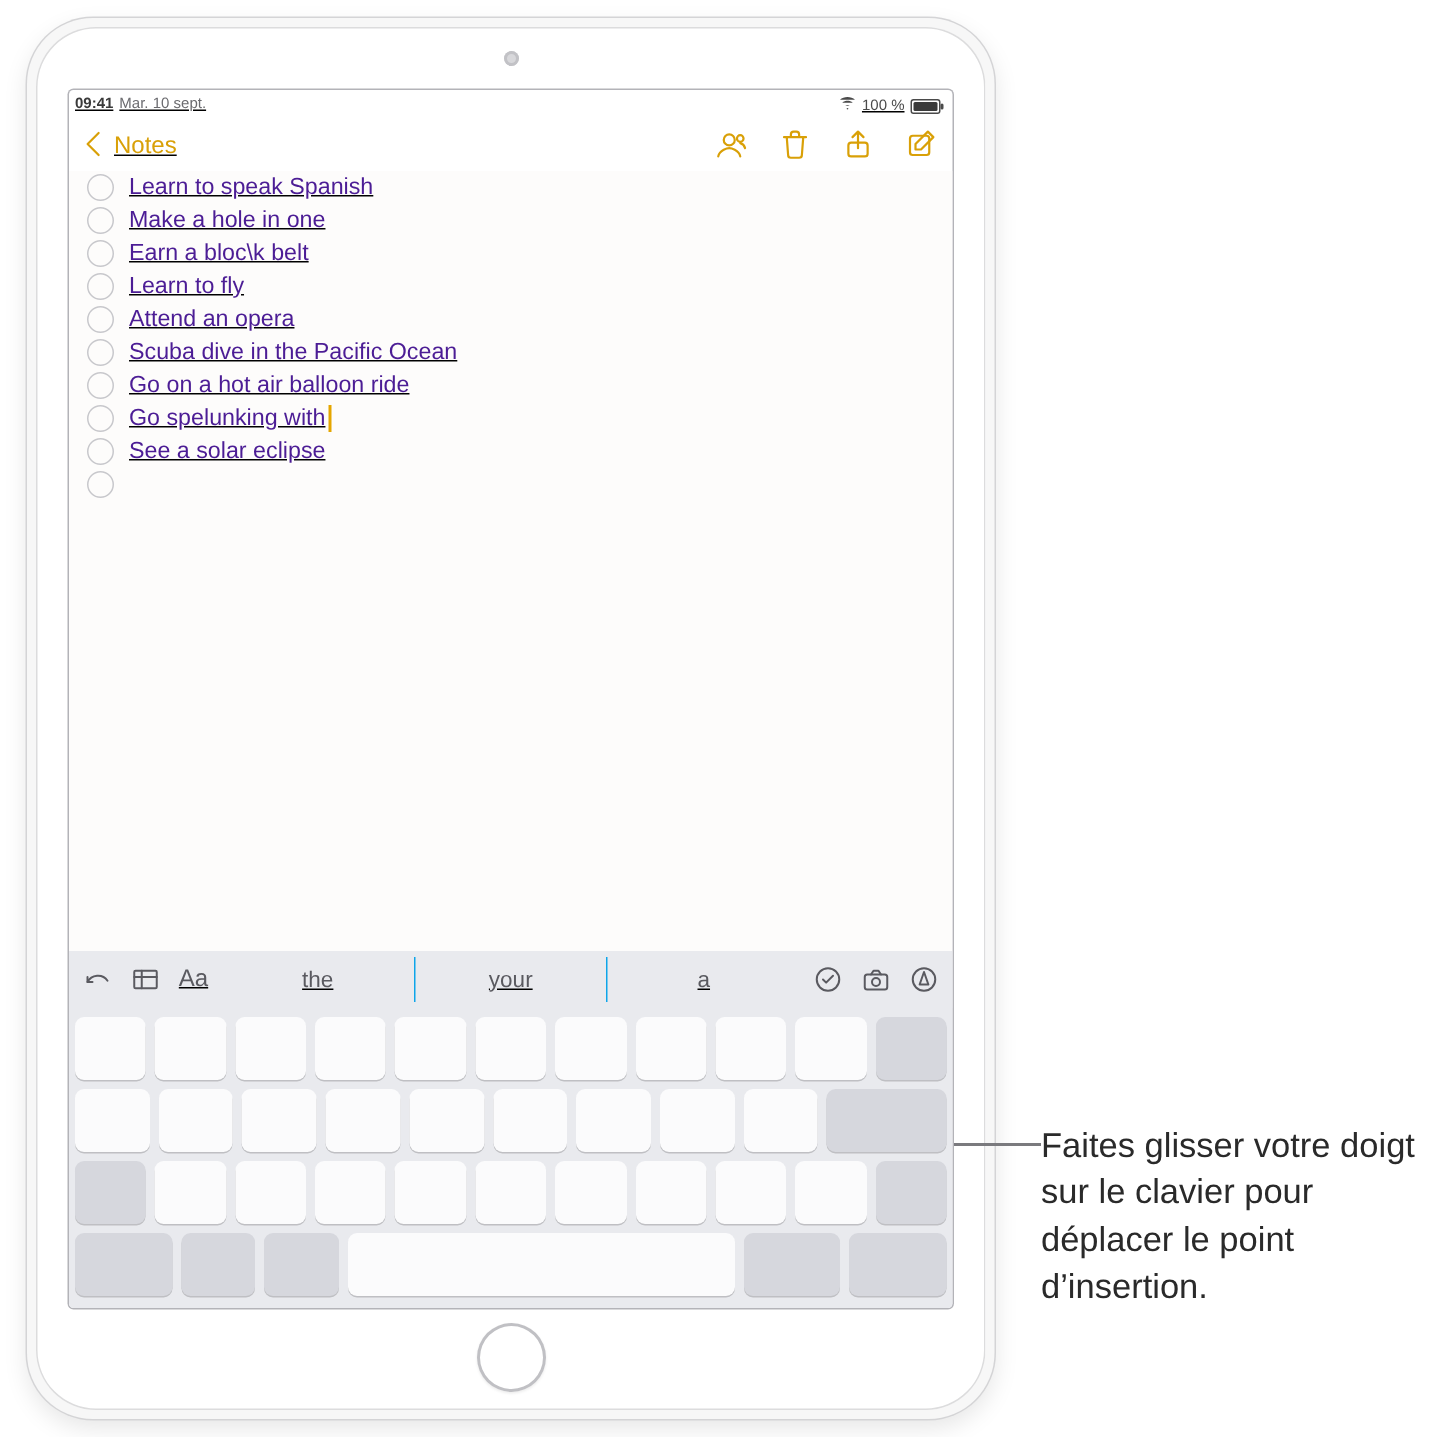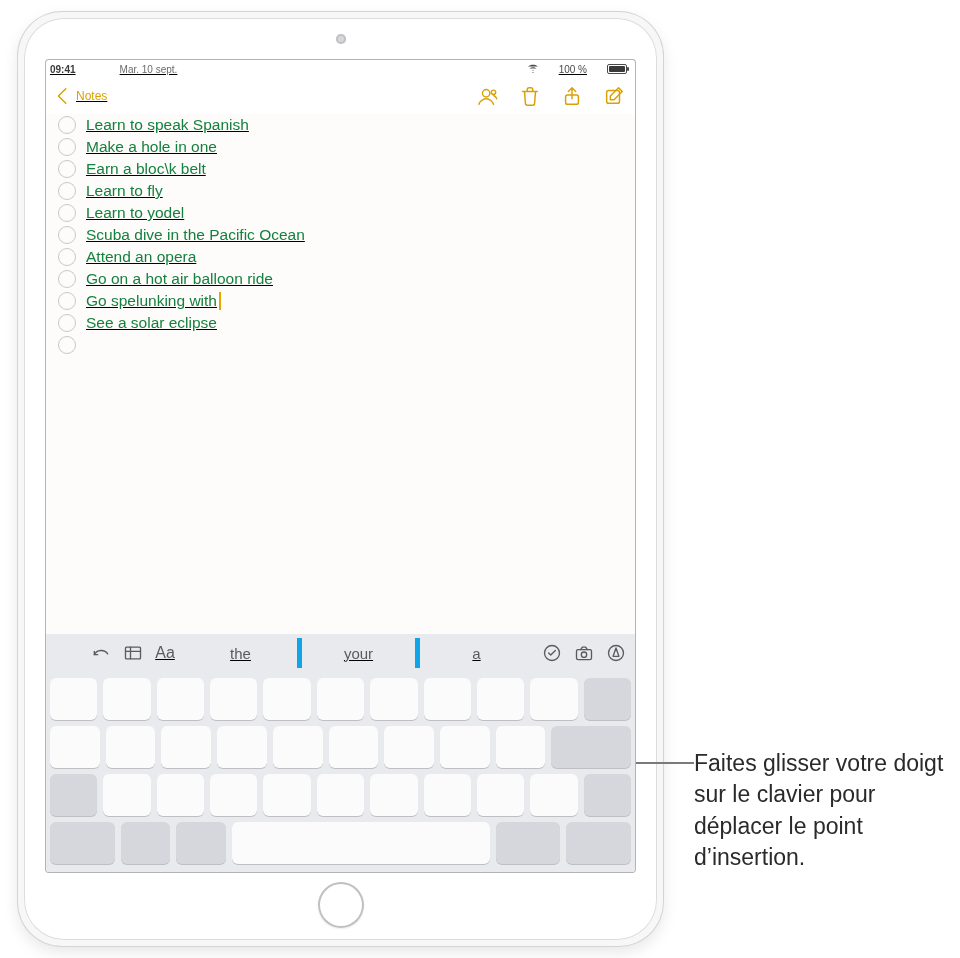--- a/index.html
+++ b/index.html
@@ -69,22 +69,22 @@
     height: 18px;
     display: flex;
     align-items: center;
     justify-content: space-between;
     padding: 0 8px 0 4px;
     font-size: 10px;
     color: #4a4a4a;
   }
   .statusbar .sb-left { display: flex; align-items: center; gap: 4px; }
   .statusbar .sb-time { font-weight: 600; color: #3a3a3a; }
-  .statusbar .sb-date { color: #6b6b6f; margin-left: 40px; }
-  .statusbar .sb-right { display: flex; align-items: center; gap: 20px; }
+  .statusbar .sb-date { color: #6b6b6f; }
+  .statusbar .sb-right { display: flex; align-items: flex-end; gap: 4px; }
   .wifi-icon { width: 12px; height: 10px; }
   .wifi-icon path { fill: #4a4a4a; }
   .battery {
     display: flex; align-items: center; gap: 2px;
   }
   .battery-body {
     width: 20px; height: 10px; border: 1px solid #4a4a4a; border-radius: 2px;
     position: relative;
   }
   .battery-body::after {
@@ -94,22 +94,22 @@
   .battery-fill { position: absolute; inset: 1px; background: #3a3a3a; border-radius: 1px; }
   
   .navbar {
     height: 36px;
     display: flex;
     align-items: center;
     justify-content: space-between;
     padding: 0 10px 0 6px;
   }
   .navbar .back {
-    display: flex; align-items: center; gap: 2px;
-    color: #d9a007; font-size: 12px;
+    display: flex; align-items: flex-end; gap: 2px;
+    color: #d9a007; font-size: 16px;
   }
   .navbar .actions {
     display: flex; align-items: center; gap: 20px;
     color: #d9a007;
   }
   .icon { width: 22px; height: 22px; display: block; }
   .icon svg { width: 100%; height: 100%; }
   .icon path, .icon rect, .icon circle, .icon line, .icon polyline { stroke: #d9a007; fill: none; stroke-width: 1.6; stroke-linecap: round; stroke-linejoin: round; }
   
   .note-body {
@@ -117,21 +117,21 @@
     padding: 0 12px 8px 12px;
     background: #fdfcfb;
     overflow: hidden;
     position: relative;
   }
   .checklist { list-style: none; }
   .checklist li {
     display: flex; align-items: center;
     padding: 2px 0;
     font-size: 15.5px;
-    color: #15803d;
+    color: #4c1d95;
   }
   .checklist li .cb {
     width: 18px; height: 18px;
     border: 1.5px solid #c8c8cc;
     border-radius: 50%;
     margin-right: 10px;
     flex: 0 0 18px;
   }
   .cursor-caret {
     display: inline-block;
@@ -144,41 +144,40 @@
   .kbwrap {
     background: #e9eaee;
   }
   .suggestbar {
     height: 38px;
     display: flex;
     align-items: center;
     padding: 0 6px;
     gap: 6px;
     background: #e9eaee;
-    margin-left: 36px;
   }
   .sb-btn {
     width: 26px; height: 26px;
     display: flex; align-items: center; justify-content: center;
     color: #555;
   }
   .sb-btn svg { width: 20px; height: 20px; }
   .sb-btn path, .sb-btn rect, .sb-btn circle, .sb-btn line { stroke: #5a5a60; fill: none; stroke-width: 1.6; stroke-linecap: round; stroke-linejoin: round; }
   .sb-aa { font-size: 16px; color: #5a5a60; }
   .suggestions {
     flex: 1;
     display: flex;
     align-items: stretch;
     height: 30px;
   }
   .sugg {
     flex: 1;
     display: flex; align-items: center; justify-content: center;
     font-size: 15px; color: #5a5a60;
-    border-left: 5px solid #0ea5e9;
+    border-left: 1px solid #0ea5e9;
   }
   .sugg:first-child { border-left: none; }
   .keyboard {
     padding: 6px 4px 8px 4px;
     display: flex; flex-direction: column; gap: 6px;
   }
   .krow { display: flex; gap: 6px; }
   .key {
     flex: 1;
     height: 42px;
@@ -288,29 +287,25 @@
           <li>
               <span class="cb"></span>
               <span>Earn a bloc\k belt</span>
             </li>
           <li>
               <span class="cb"></span>
               <span>Learn to fly</span>
             </li>
           <li>
               <span class="cb"></span>
-              <span>Learn to yodel</span>
+              <span>Attend an opera</span>
             </li>
           <li>
               <span class="cb"></span>
               <span>Scuba dive in the Pacific Ocean</span>
-            </li>
-          <li>
-              <span class="cb"></span>
-              <span>Attend an opera</span>
             </li>
           <li>
               <span class="cb"></span>
               <span>Go on a hot air balloon ride</span>
             </li>
           <li>
               <span class="cb"></span>
               <span>Go spelunking with </span>
               <span class="cursor-caret"></span>
             </li>

